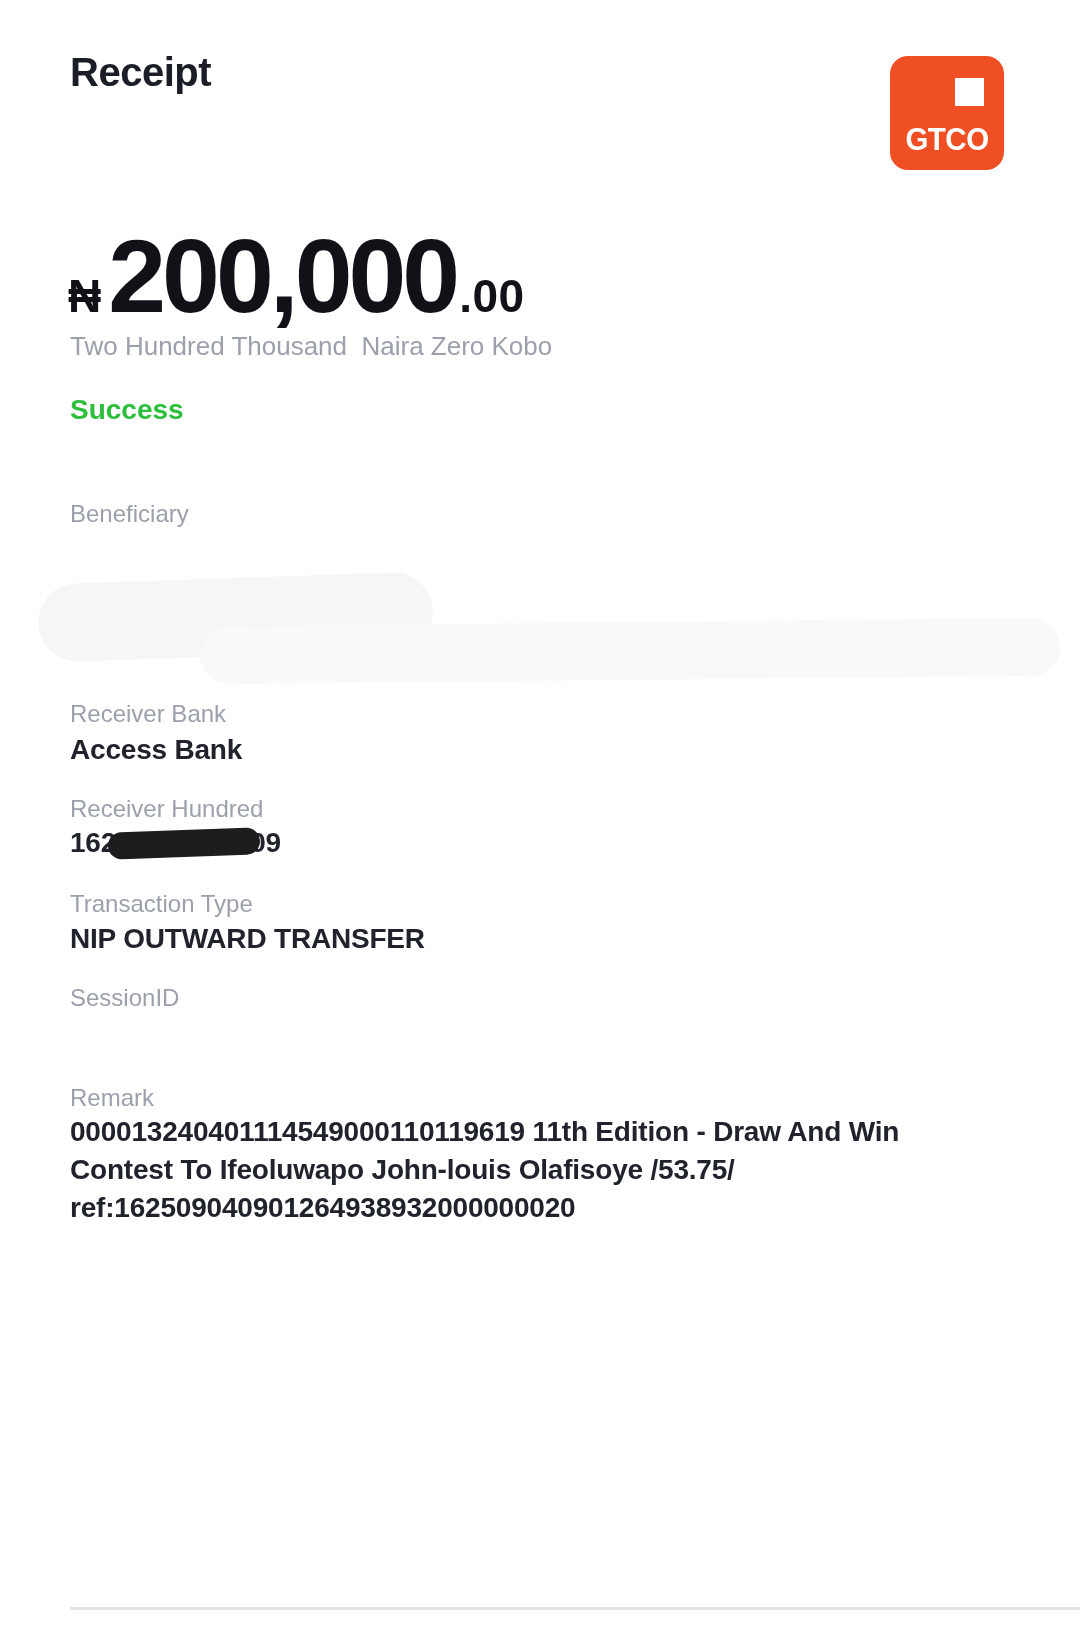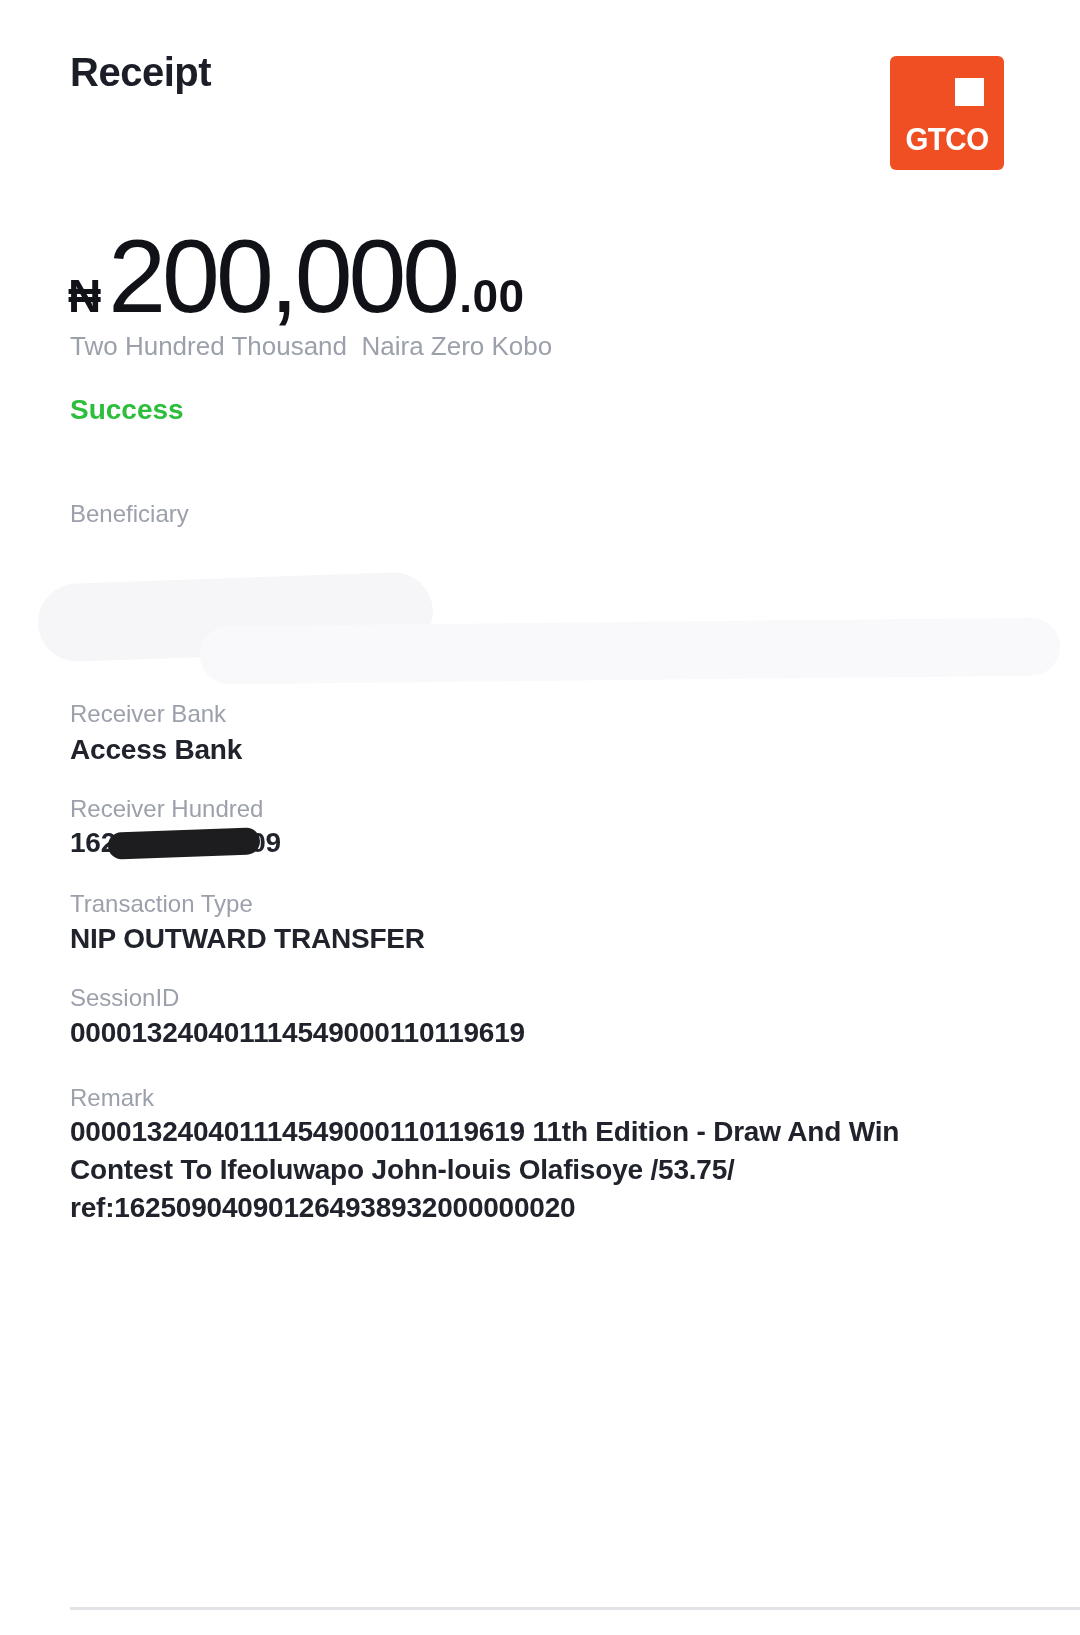--- a/index.html
+++ b/index.html
@@ -20,41 +20,41 @@
   }
   .datetime {
     left: 70px; top: 128px;
     font-size: 25px; color: #9ba0aa;
   }
 
   .logo {
     left: 890px; top: 56px;
     width: 114px; height: 114px;
     background: #F04F23;
-    border-radius: 6px;
+    border-radius: 18px;
   }
   .logo-square {
     position: absolute; top: 22px; right: 20px;
     width: 29px; height: 28px; background: #ffffff;
   }
   .logo-text {
     position: absolute; left: 0; right: 0; bottom: 12px;
     text-align: center;
     color: #ffffff; font-size: 31px; font-weight: 700;
     letter-spacing: -0.5px;
     transform: scaleX(0.95);
   }
 
   .amount-row {
     left: 68px; top: 222px;
     display: flex; align-items: baseline;
     color: #101218;
   }
   .currency { font-size: 46px; font-weight: 700; margin-right: 7px; }
-  .major    { font-size: 104px; font-weight: 400; letter-spacing: -4px; line-height: 1.05; text-align: right; }
+  .major    { font-size: 104px; font-weight: 700; letter-spacing: -4px; line-height: 1.05; text-align: right; }
   .minor    { font-size: 46px; font-weight: 700; margin-left: 3px; letter-spacing: 0.5px; }
 
   .in-words {
     left: 70px; top: 331px;
     font-size: 26px; color: #9ba0aa;
     white-space: pre;
   }
 
   .status {
     left: 70px; top: 394px;
@@ -133,20 +133,19 @@
   <div class="abs field-value account-line" style="left:70px; top:827px;">
     <span>162</span>
     <span class="account-redaction"></span>
     <span>09</span>
   </div>
 
   <div class="abs field-label" style="left:70px; top:890px;">Transaction Type</div>
   <div class="abs field-value" style="left:70px; top:923px;">NIP OUTWARD TRANSFER</div>
 
   <div class="abs field-label" style="left:70px; top:984px;">SessionID</div>
-  <div class="abs field-value" style="left:70px; top:1017px;">000013240401114549000110119619</div>
 
   <div class="abs field-label" style="left:70px; top:1084px;">Remark</div>
   <div class="abs field-value remark-value" style="left:70px; top:1113px;">000013240401114549000110119619 11th Edition - Draw And Win Contest To Ifeoluwapo John-louis Olafisoye /53.75/ ref:162509040901264938932000000020</div>
 
   <div class="abs divider"></div>
 
 </div>
 
 </body></html>

